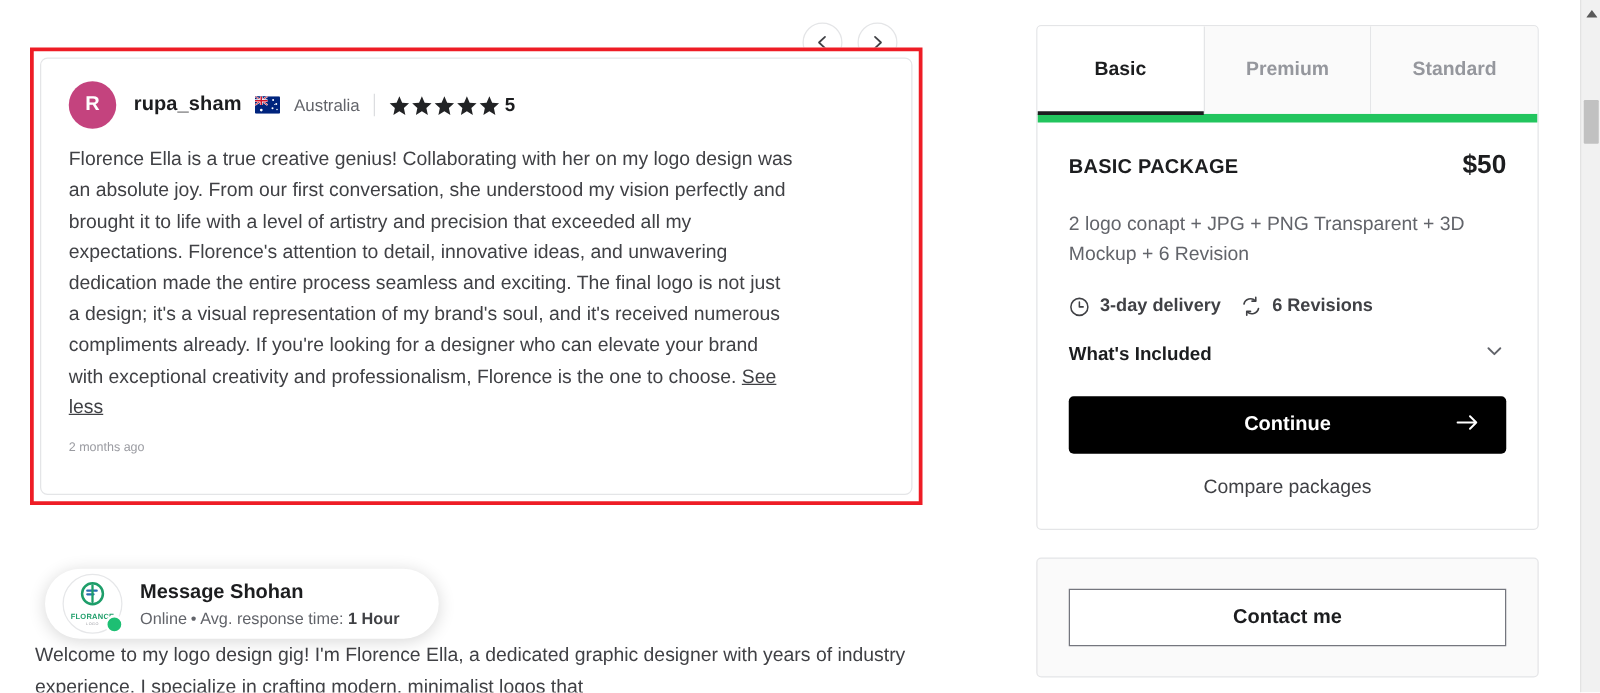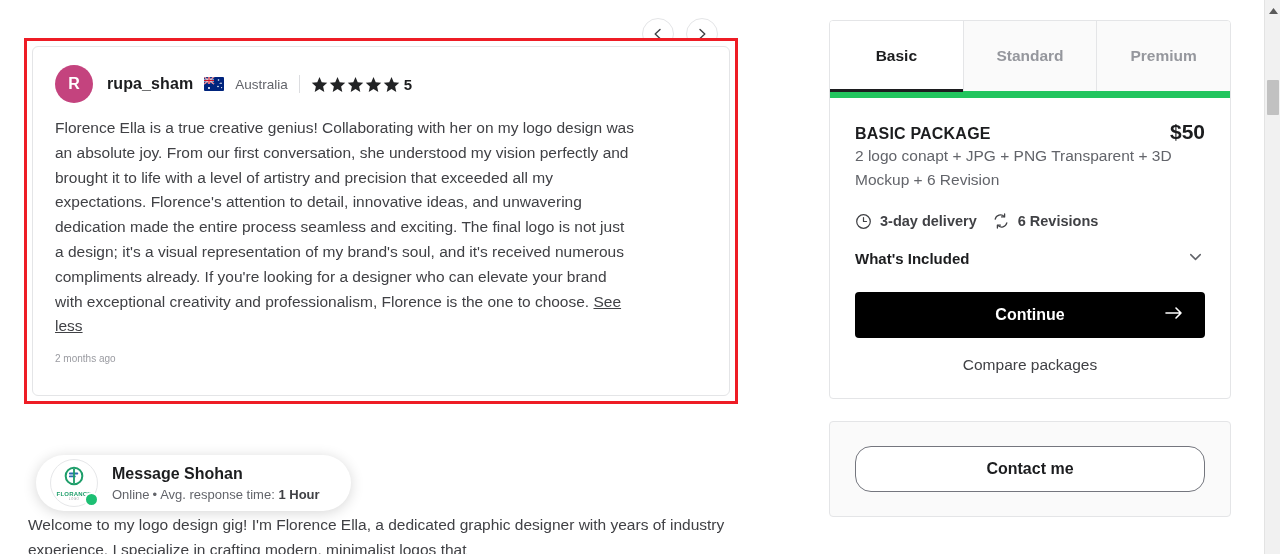--- a/index.html
+++ b/index.html
@@ -128,21 +128,21 @@
   .pkg-tab.active::after {
     content:""; position:absolute; left:0; right:0; bottom:-1px;
     height:3px; background:#1c1d1f;
   }
 
   #package-body { padding:22px 25px 24px 25px; }
   #pkg-head { display:flex; justify-content:space-between; align-items:baseline; }
   #pkg-name { font-size:16px; font-weight:700; color:#1c1d1f; letter-spacing:.2px; }
   #pkg-price { font-size:21px; font-weight:600; color:#1c1d1f; }
   #pkg-desc {
-    font-size:15.5px; line-height:24px; color:#62646a;
+    margin-top:24px; font-size:15.5px; line-height:24px; color:#62646a;
   }
   #pkg-meta { display:flex; align-items:center; gap:15px; margin-top:20px; }
   .meta-item { display:flex; align-items:center; gap:8px; }
   .meta-item span { font-size:14.5px; font-weight:700; color:#404145; }
   .meta-item svg { display:block; flex:none; }
 
   #whats-included {
     margin-top:17px; display:flex; align-items:center; justify-content:space-between;
     cursor:pointer;
   }
@@ -163,21 +163,21 @@
   }
 
   #contact-panel {
     margin-top:22px;
     border:1px solid #e4e5e7; border-radius:4px;
     background:#fafafa; padding:24px 25px;
   }
   #contact-btn {
     width:100%; height:46px;
     background:#fff; color:#1c1d1f;
-    border:1px solid #74767e; border-radius:16px;
+    border:1px solid #74767e; border-radius:0;
     font-family:inherit; font-size:16px; font-weight:700; cursor:pointer;
   }
 
   
   #scrollbar {
     position:absolute; right:0; top:0; width:16px; height:554px;
     background:#f1f1f1; border-left:1px solid #e3e3e3;
   }
   #scroll-up-arrow {
     position:absolute; top:4px; left:0; width:16px; height:14px;
@@ -301,22 +301,22 @@
     </div>
 
     <div id="gig-desc">Welcome to my logo design gig! I'm Florence Ella, a dedicated graphic designer with years of industry experience. I specialize in crafting modern, minimalist logos that</div>
   </div>
 
   <div id="right-col">
 
     <div id="package-panel">
       <div id="package-tabs">
         <button class="pkg-tab active">Basic</button>
+        <button class="pkg-tab">Premium</button>
         <button class="pkg-tab">Standard</button>
-        <button class="pkg-tab">Premium</button>
       </div>
 
       <div id="package-body">
         <div id="pkg-head">
           <div id="pkg-name">BASIC PACKAGE</div>
           <div id="pkg-price">$50</div>
         </div>
 
         <div id="pkg-desc">2 logo conapt + JPG + PNG Transparent + 3D Mockup + 6 Revision</div>
 

